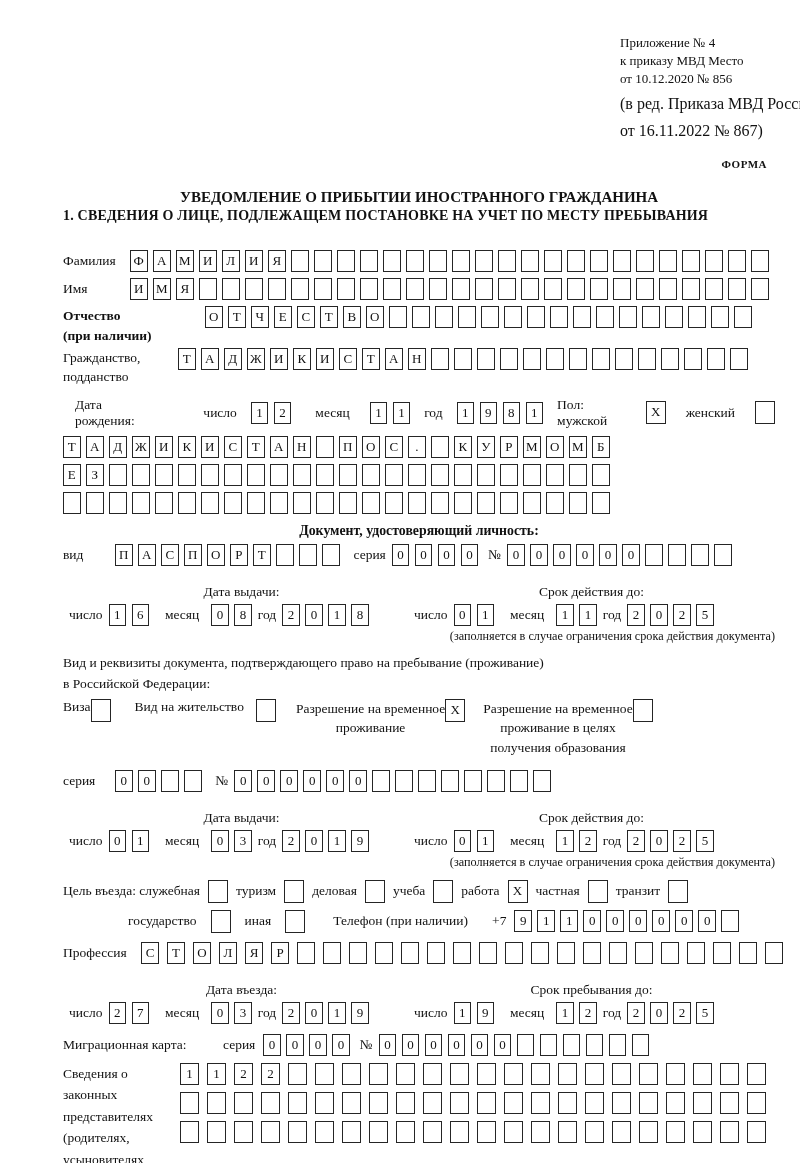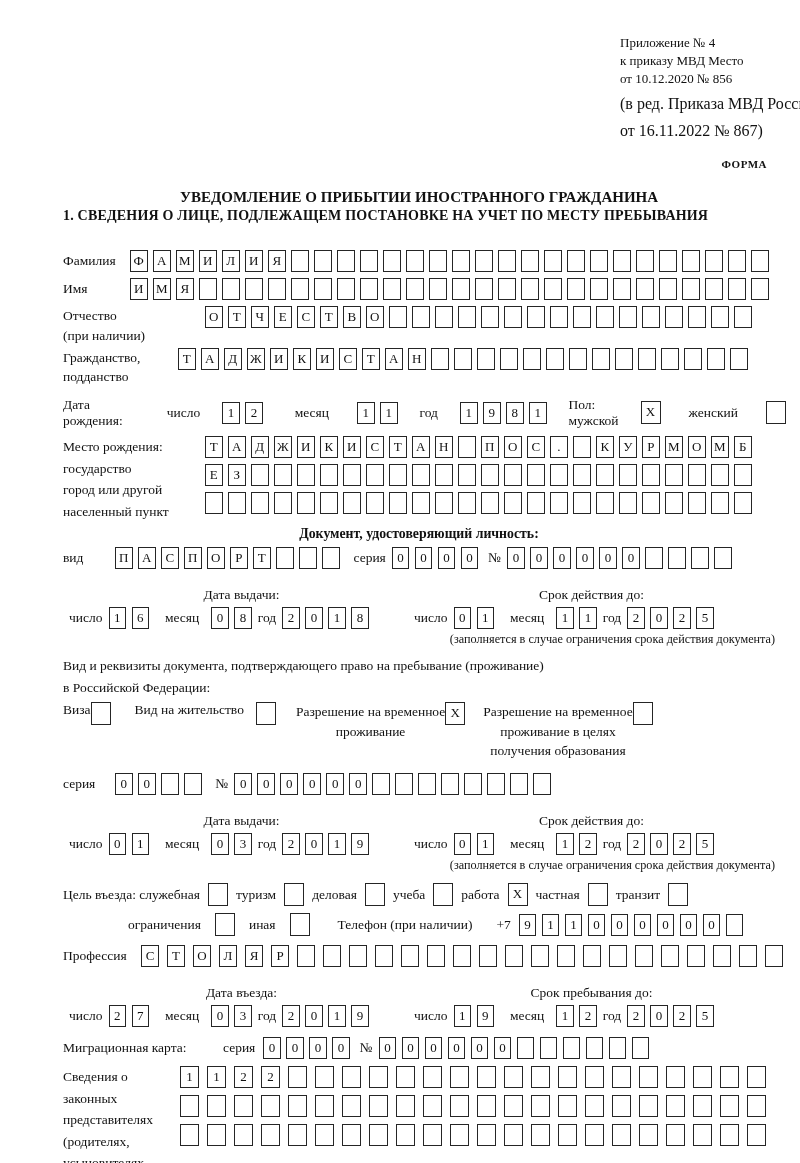--- a/index.html
+++ b/index.html
@@ -28,26 +28,26 @@
     border: 1.6px solid #252525; text-align: center;
     font-size: 13px; line-height: 19px; background: #fff;
   }
   .boxes.wide { gap: 8px; } .boxes.wide .box { width: 18px; }
   .boxes.xwide { gap: 8px; } .boxes.xwide .box { width: 19px; }
   .checkbox { width: 20px; height: 23px; line-height: 20px; }
 
   .row { display: flex; align-items: center; margin-top: 6px; }
   .row.top { align-items: flex-start; }
   .lbl { flex: none; }
-  .w67 { width: 67px; } .w142 { width: 142px; } .w115 { width: 115px; } .w52 { width: 52px; }
+  .w67 { width: 67px; } .w142 { width: 142px; font-weight: bold; } .w115 { width: 115px; } .w52 { width: 52px; }
   .two-line-lbl { line-height: 1.45; }
   .mlab { margin: 0 6px 0 14px; } .mlab2 { margin: 0 6px 0 10px; }
 
   
-  .inline-row { display: flex; align-items: center; margin-top: 10px; gap: 22px; }
+  .inline-row { display: flex; align-items: center; margin-top: 10px; gap: 14px; margin-left: 12px; }
 
   
   .bp { display: flex; align-items: flex-start; margin-top: 7px; }
   .bp-labels { width: 142px; flex: none; line-height: 1.62; }
   .bp-boxes .boxes { display: flex; margin-bottom: 6px; }
 
   
   .doc-heading { text-align: center; font-weight: bold; margin-top: 3px; font-size: 13.8px; }
 
   
@@ -247,26 +247,20 @@
         <span class="box">8</span>
         <span class="box">1</span>
       </span>
     <span>Пол: мужской</span>
     <span class="box checkbox">X</span>
     <span style="margin-left:6px">женский</span>
     <span class="box checkbox" style="margin-left:6px"></span>
   </div>
 
   <div class="bp">
-    <div class="bp-labels">
-      <div>Место рождения:</div>
-      <div>государство</div>
-      <div>город или другой</div>
-      <div>населенный пункт</div>
-    </div>
     <div class="bp-boxes">
       <div class="boxes">
           <span class="box">Т</span>
           <span class="box">А</span>
           <span class="box">Д</span>
           <span class="box">Ж</span>
           <span class="box">И</span>
           <span class="box">К</span>
           <span class="box">И</span>
           <span class="box">С</span>
@@ -543,21 +537,21 @@
     <span>учеба</span>
     <span class="box checkbox"></span>
     <span>работа</span>
     <span class="box checkbox">X</span>
     <span>частная</span>
     <span class="box checkbox"></span>
     <span>транзит</span>
     <span class="box checkbox"></span>
   </div>
   <div class="purpose2-row">
-    <span>ограничения</span>
+    <span>государство</span>
     <span class="box checkbox" style="margin-left:6px"></span>
     <span style="margin-left:6px">иная</span>
     <span class="box checkbox" style="margin-left:6px"></span>
     <span style="margin-left:20px">Телефон (при наличии)</span>
     <span style="margin-left:16px">+7</span>
     <span class="boxes">
         <span class="box">9</span>
         <span class="box">1</span>
         <span class="box">1</span>
         <span class="box">0</span>

